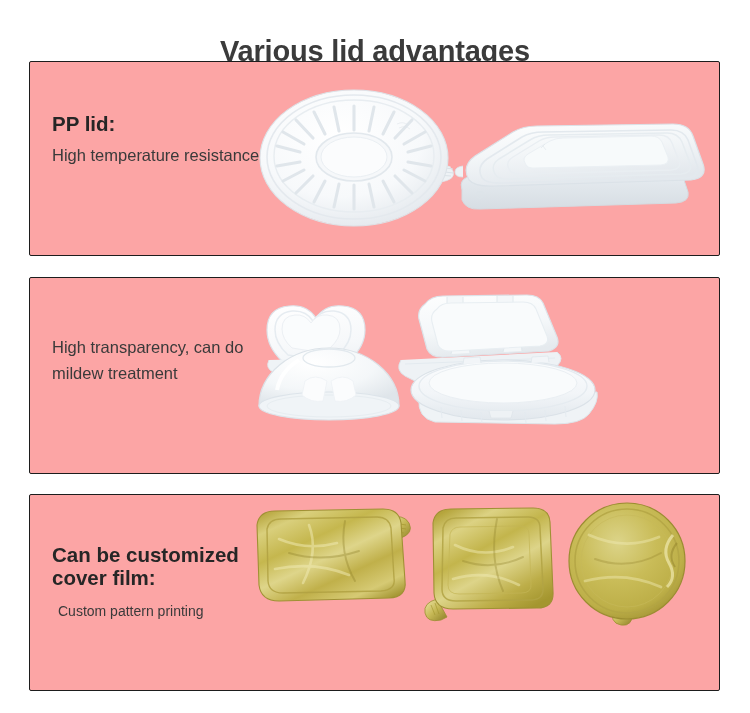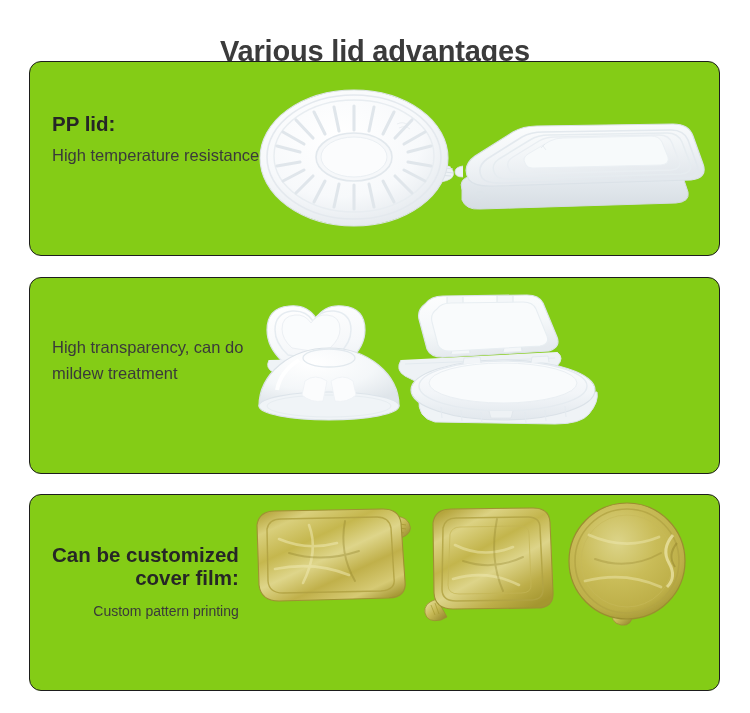--- a/index.html
+++ b/index.html
@@ -29,27 +29,27 @@
     font-family: "Liberation Sans", sans-serif;
     margin-top: 27px;
   }
 
   
   .panel {
     position: absolute;
     left: 29px;
     width: 691px;
     border: 1.4px solid #1d1d1d;
-    border-radius: 12px;
-    background: #84cc16;
+    border-radius: 2px;
+    background: #fca5a5;
     box-sizing: border-box;
   }
   #panel-pp  { top: 61px;  height: 195px; }
   #panel-pe  { top: 277px; height: 197px; }
-  #panel-film{ top: 494px; height: 197px; text-align: right; }
+  #panel-film{ top: 494px; height: 197px; }
 
   .panel-text {
     position: absolute;
     left: 22px;
     color: #333333;
   }
   .panel-heading {
     font-weight: bold;
     font-size: 20.5px;
     color: #262626;

